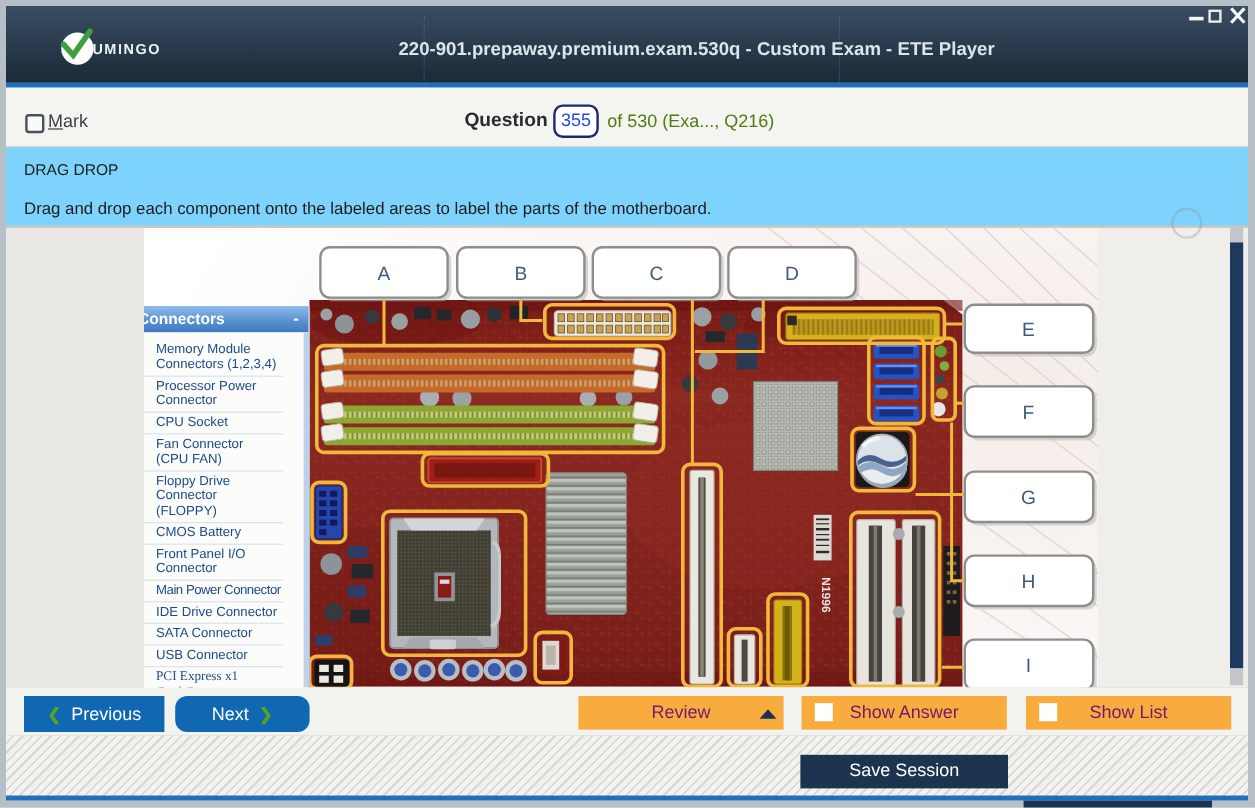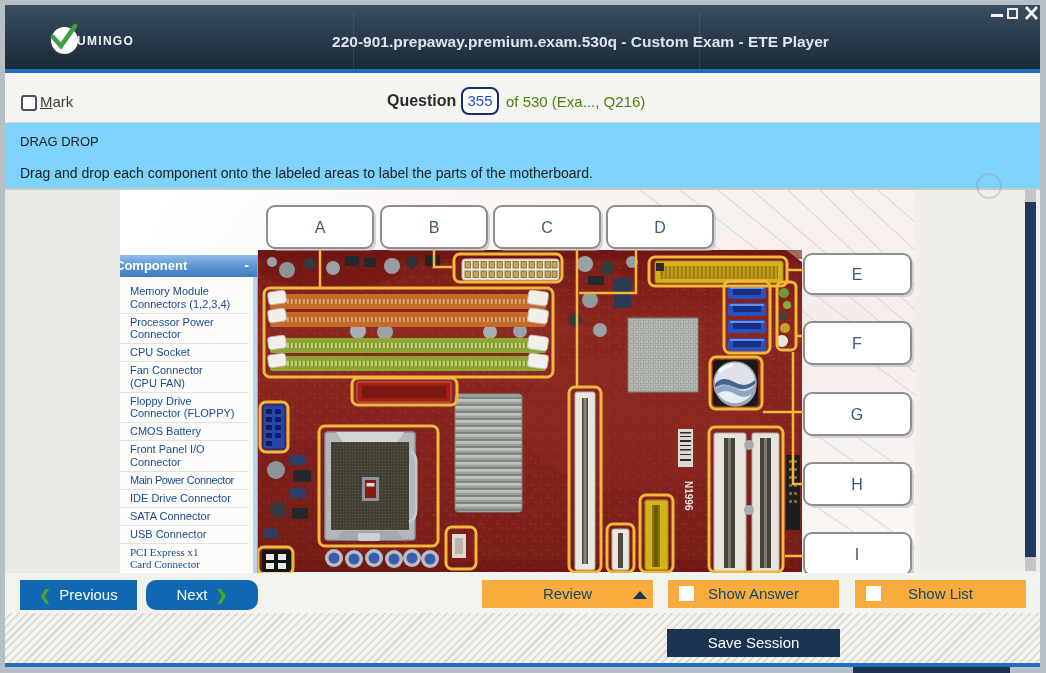--- a/index.html
+++ b/index.html
@@ -37,30 +37,30 @@
 
 #sb-top{left:1020px;top:0px;width:11px;height:12px;background:#c3c7cb;}
 #sb-thumb{left:1020px;top:12px;width:11px;height:355px;background:#1d3a5e;}
 #sb-bot{left:1020px;top:367px;width:11px;height:14px;background:#c3c7cb;}
 
 #panel{left:120px;top:255px;width:137px;height:318px;background:#fcfcfb;overflow:hidden;z-index:20;border-right:1px solid #8fa8c4;}
 #panelhead{left:0;top:0;width:137px;height:22px;background:linear-gradient(#8fbcec,#5a92d0 55%,#3e7ac2);color:#fff;font-weight:bold;font-size:13px;line-height:21px;padding-left:0px;}
 #panelhead span.t{margin-left:-5px;}
 #panelmin{position:absolute;right:8px;top:0px;color:#fff;font-weight:bold;font-size:14px;}
 #panelbody{left:0;top:22px;width:133px;height:296px;background:#fcfcfb;border-right:4px solid #bdd2ea;}
-#panelbody ul{margin:0;padding:6px 4px 0 0;list-style:none;}
+#panelbody ul{margin:0;padding:6px 17px 0 0;list-style:none;}
 #panelbody li{padding:2px 2px 2.5px 10px;font-size:11px;line-height:12.5px;color:#1c4a8c;border-bottom:1px solid #dde3ea;}
 li.nb{border-bottom:none;font-family:Liberation Serif, serif;}
 
 #btnbar{left:5px;top:573px;width:1035px;height:40px;background:#f2f2ef;}
 .navbtn{background:#0f68b1;color:#fff;font-size:15px;text-align:center;line-height:30px;}
 #prevbtn{left:15px;top:7px;width:117px;height:30px;}
 #nextbtn{left:141px;top:7px;width:112px;height:30px;border-radius:10px;}
 .chev{font-weight:bold;color:#55a31e;font-size:14px;}
-.orangebtn{background:#f7ac3d;color:#0c4a6e;font-size:15px;text-align:center;line-height:28px;}
+.orangebtn{background:#f7ac3d;color:#701a75;font-size:15px;text-align:center;line-height:28px;}
 #reviewbtn{left:477px;top:7px;width:171px;height:28px;}
 #revtri{position:absolute;left:151px;top:11px;width:0;height:0;border-left:7px solid transparent;border-right:7px solid transparent;border-bottom:8px solid #1c3450;}
 #showans{left:663px;top:7px;width:171px;height:28px;}
 #showlist{left:850px;top:7px;width:171px;height:28px;}
 .wcheck{position:absolute;left:11px;top:6px;width:15px;height:15px;background:#fff;}
 
 #hatch{left:5px;top:613px;width:1035px;height:50px;background:repeating-linear-gradient(135deg,#f3f2ef 0px,#f3f2ef 4px,#d7d6d2 4px,#d7d6d2 5.5px);}
 .darkbtn{background:#1c3450;color:#fff;font-size:15px;text-align:center;line-height:28px;}
 #savebtn{left:662px;top:16px;width:173px;height:28px;}
 #endbtn{left:848px;top:16px;width:157px;height:28px;margin-top:38px;}
@@ -515,21 +515,21 @@
             <text x="857" y="560">I</text>
     </g>
   </g>
   </svg>
   </div>
   <div class="abs" id="sb-top"></div>
   <div class="abs" id="sb-thumb"></div>
   <div class="abs" id="sb-bot"></div>
 </div>
 <div class="abs" id="panel">
-  <div class="abs" id="panelhead"><span class="t">Component</span><span id="panelmin">-</span></div>
+  <div class="abs" id="panelhead"><span class="t">Connectors</span><span id="panelmin">-</span></div>
   <div class="abs" id="panelbody">
     <ul>
       <li>Memory Module<br>Connectors (1,2,3,4)</li>
       <li>Processor Power<br>Connector</li>
       <li>CPU Socket</li>
       <li>Fan Connector<br>(CPU FAN)</li>
       <li>Floppy Drive<br>Connector (FLOPPY)</li>
       <li>CMOS Battery</li>
       <li>Front Panel I/O<br>Connector</li>
       <li style="letter-spacing:-0.4px">Main Power Connector</li>

